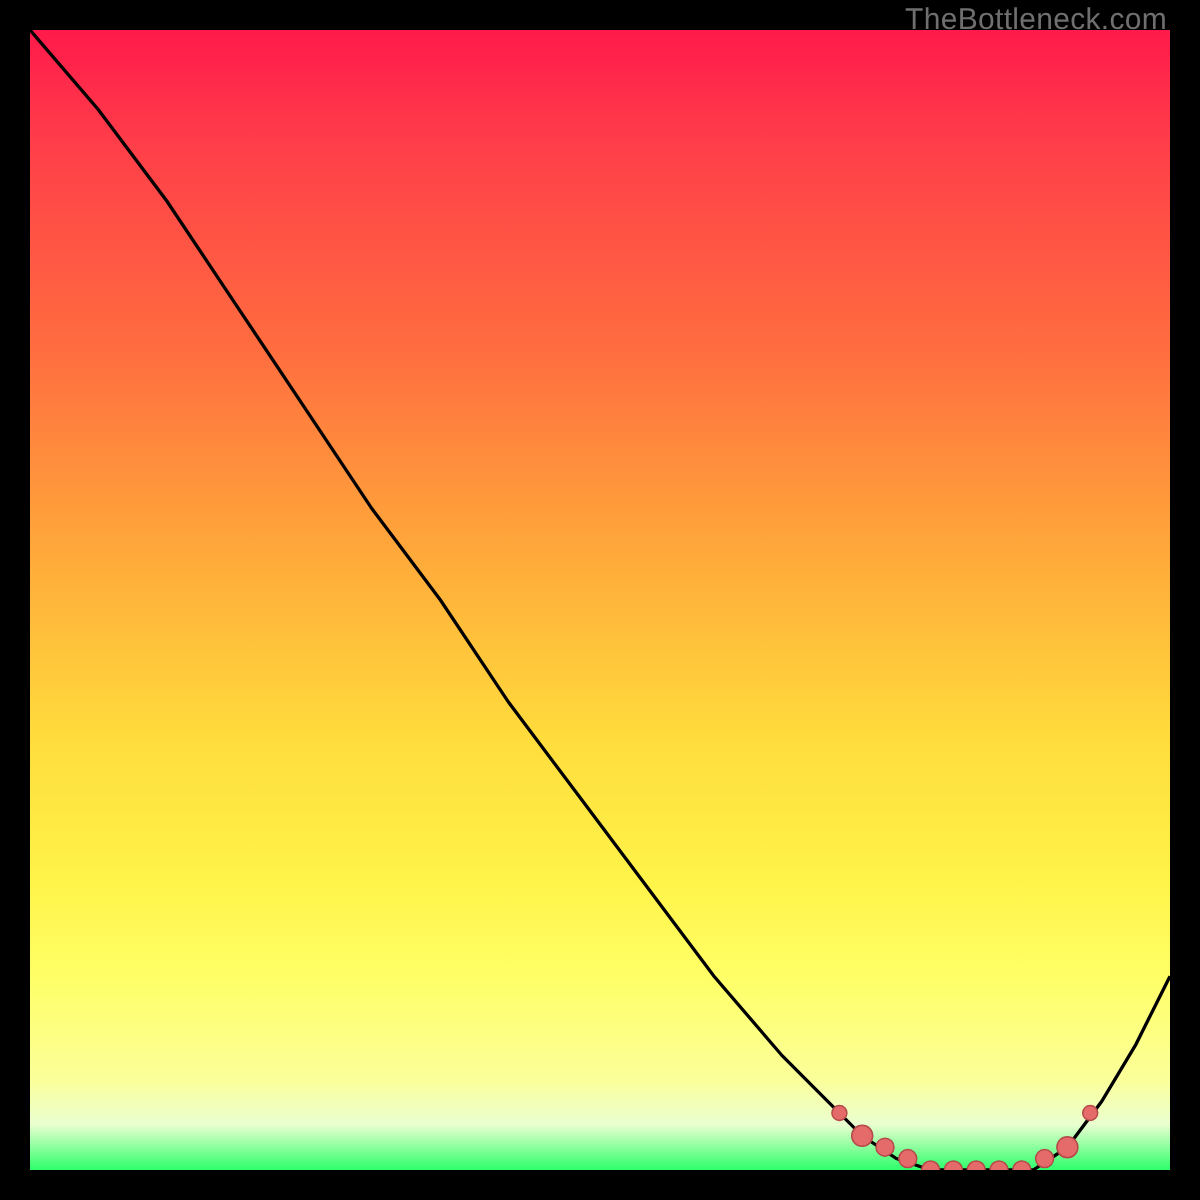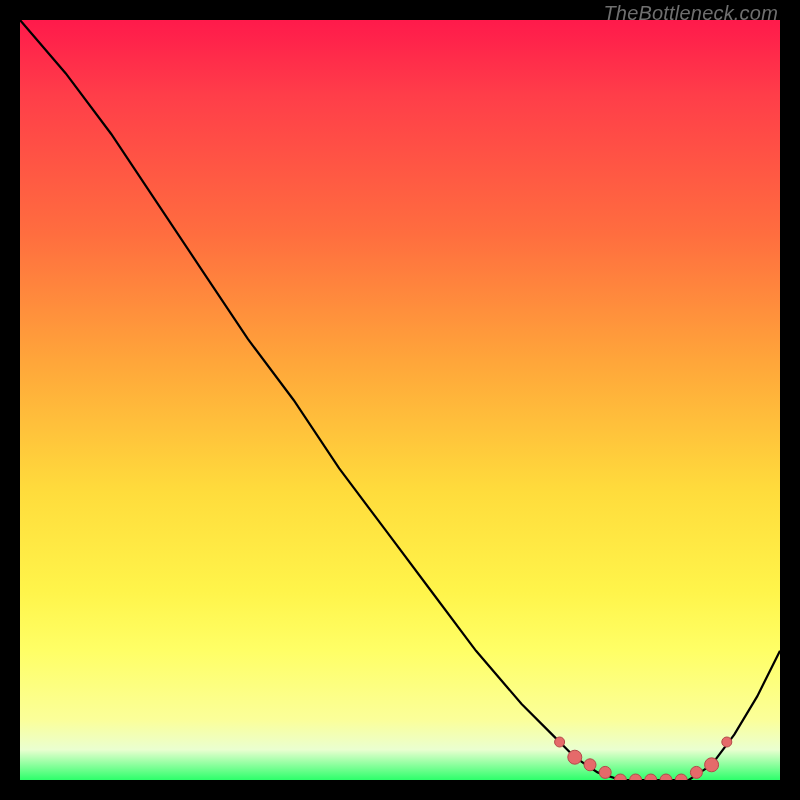--- a/index.html
+++ b/index.html
@@ -9,21 +9,20 @@
     height: 800px;
     background: #000;
     overflow: hidden;
     font-family: Arial, Helvetica, sans-serif;
   }
   .stage {
     position: relative;
     width: 800px;
     height: 800px;
     background: #000;
-    font-style: italic;
   }
   .plot {
     position: absolute;
     left: 20px;
     top: 20px;
     width: 760px;
     height: 760px;
     background: linear-gradient(
       to bottom,
       #ff1a4b 0%,

